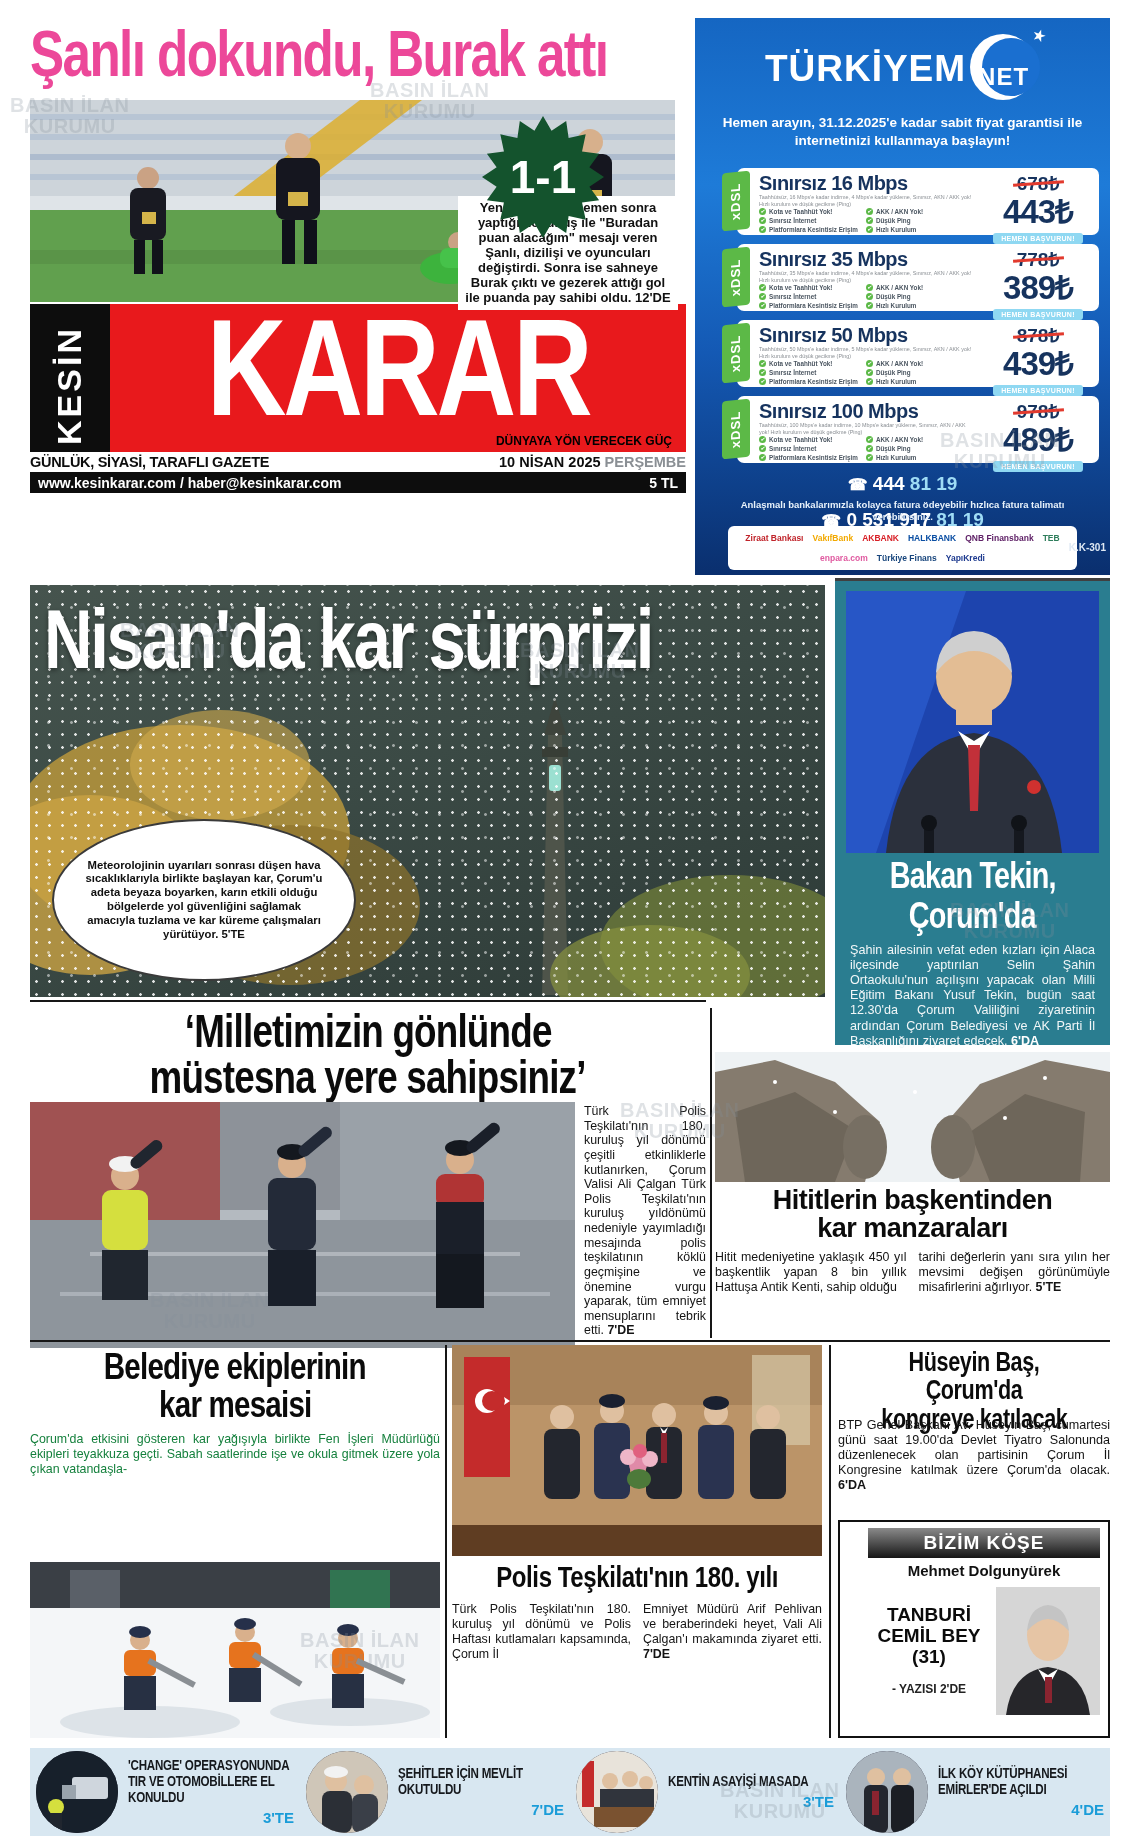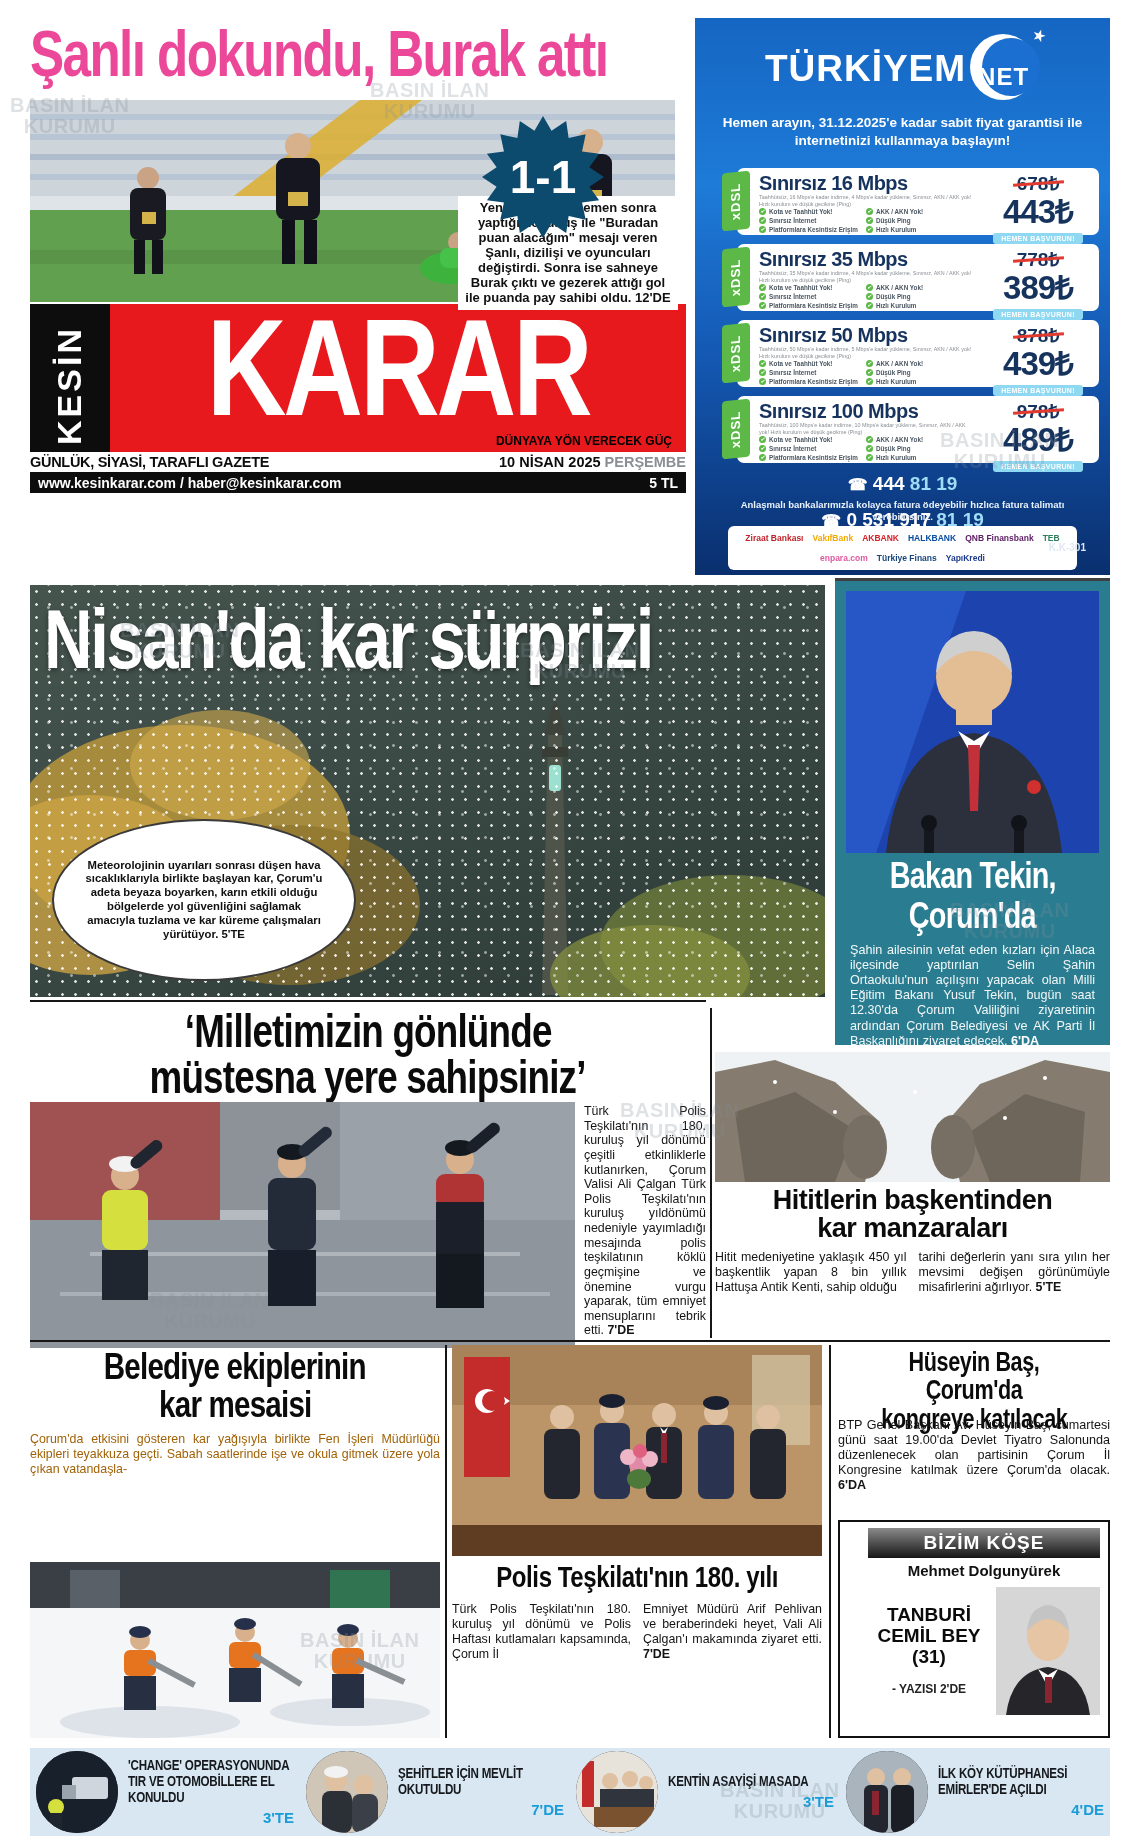--- a/index.html
+++ b/index.html
@@ -8,21 +8,21 @@
   .sqz{display:inline-block;transform:scaleX(.8);transform-origin:center;}
   .sqzL{display:inline-block;transform:scaleX(.8);transform-origin:left center;}
   .wm{position:absolute;color:rgba(130,142,155,.26);font-weight:bold;font-size:20px;line-height:1.05;
       letter-spacing:.5px;text-align:center;white-space:pre-line;pointer-events:none;z-index:40;}
 
   
   .fb-head{left:30px;top:22px;width:660px;font-weight:bold;font-size:64px;color:#ec4899;
            letter-spacing:-2px;line-height:1;white-space:nowrap;}
   .fb-photo{left:30px;top:100px;width:645px;height:202px;overflow:hidden;background:#cfd6dc;}
   .fb-badge{left:482px;top:116px;width:122px;height:122px;z-index:6;display:flex;align-items:center;justify-content:center;
-            background:#0c4a6e;color:#fff;font-weight:bold;font-size:46px;
+            background:#14532d;color:#fff;font-weight:bold;font-size:46px;
             clip-path:polygon(50% 0%,57% 12%,69% 4%,71% 18%,85% 15%,82% 29%,96% 31%,88% 42%,100% 50%,88% 58%,96% 69%,82% 71%,85% 85%,71% 82%,69% 96%,57% 88%,50% 100%,43% 88%,31% 96%,29% 82%,15% 85%,18% 71%,4% 69%,12% 58%,0% 50%,12% 42%,4% 31%,18% 29%,15% 15%,29% 18%,31% 4%,43% 12%);}
   .fb-text{left:458px;top:196px;width:208px;z-index:5;background:#fff;padding:4px 6px;
            font-weight:bold;font-size:13px;line-height:1.16;color:#111;text-align:center;}
 
   
   .mast{left:30px;top:304px;width:656px;height:148px;background:#e8191c;}
   .mast-black{position:absolute;left:0;top:0;width:80px;height:148px;background:#0d0d0d;}
   .mast-kesin{position:absolute;left:-36px;top:62px;transform:rotate(-90deg);color:#fff;font-weight:bold;
               font-size:34px;letter-spacing:3px;width:150px;text-align:center;}
   .mast-karar{position:absolute;left:80px;top:-12px;width:576px;text-align:center;color:#fff;
@@ -67,21 +67,21 @@
   .ad-phones{position:absolute;left:0;top:455px;width:100%;display:flex;justify-content:center;gap:14px;
              color:#fff;font-weight:bold;font-size:19px;align-items:center;flex-direction:column;}
   .ad-phones .lite{color:#9fdcf5;}
   .ad-phones .ph-ic{font-size:16px;}
   .ad-note{position:absolute;left:30px;top:481px;width:355px;color:#e8f2fb;font-size:9.5px;font-weight:bold;
            text-align:center;line-height:1.25;}
   .ad-banks{position:absolute;left:33px;top:508px;width:349px;height:44px;background:#fff;border-radius:6px;
             display:flex;flex-wrap:wrap;align-items:center;justify-content:center;gap:3px 9px;padding:3px 8px;box-sizing:border-box;}
   .bank{font-size:8.5px;font-weight:bold;white-space:nowrap;}
   .ad-site{position:absolute;left:0;top:556px;width:100%;text-align:center;color:#fff;font-weight:bold;font-size:10px;}
-  .ad-code{position:absolute;right:24px;bottom:22px;color:#dfe9f4;font-size:10px;font-weight:bold;}
+  .ad-code{position:absolute;right:4px;bottom:22px;color:#dfe9f4;font-size:10px;font-weight:bold;}
 
   
   .snow{left:30px;top:585px;width:795px;height:412px;overflow:hidden;
         background:linear-gradient(160deg,#46544e 0%,#3b4a45 45%,#2d3a37 100%);}
   .snow::after{content:"";position:absolute;inset:0;
         background-image:radial-gradient(rgba(255,255,255,.85) 1px,transparent 1.6px),
                          radial-gradient(rgba(255,255,255,.5) 1px,transparent 1.8px);
         background-size:13px 13px,23px 23px;background-position:0 0,7px 11px;}
   .snow-head{position:absolute;left:14px;top:6px;width:100%;color:#fff;font-weight:bold;font-size:84px;
              letter-spacing:-3px;white-space:nowrap;z-index:3;text-shadow:0 2px 6px rgba(0,0,0,.45);}
@@ -108,21 +108,21 @@
 
   
   .hit-photo{left:715px;top:1052px;width:395px;height:130px;overflow:hidden;background:#e8ecef;}
   .hit-h{left:715px;top:1186px;width:395px;text-align:center;font-weight:bold;font-size:27px;color:#0b0b0b;
          line-height:1.05;letter-spacing:-.5px;}
   .hit-cols{left:715px;top:1250px;width:395px;display:flex;gap:12px;font-size:12.4px;line-height:1.2;color:#141414;text-align:justify;}
   .hit-cols>div{flex:1;}
 
   
   .bel-h{left:30px;top:1348px;width:410px;text-align:center;font-weight:bold;font-size:37px;color:#0b0b0b;line-height:1.02;letter-spacing:-1px;}
-  .bel-cols{left:30px;top:1432px;width:410px;display:flex;gap:12px;font-size:12.4px;line-height:1.2;color:#a16207;text-align:justify;}
+  .bel-cols{left:30px;top:1432px;width:410px;display:flex;gap:12px;font-size:12.4px;line-height:1.2;color:#15803d;text-align:justify;}
   .bel-cols>div{flex:1;}
   .bel-photo{left:30px;top:1562px;width:410px;height:176px;overflow:hidden;background:#e7eaee;}
 
   .pol-photo{left:452px;top:1345px;width:370px;height:211px;overflow:hidden;background:#b98f63;}
   .pol-h{left:452px;top:1560px;width:370px;text-align:center;font-weight:bold;font-size:30px;color:#0b0b0b;letter-spacing:-.5px;}
   .pol-cols{left:452px;top:1602px;width:370px;display:flex;gap:12px;font-size:12.4px;line-height:1.2;color:#141414;text-align:justify;}
   .pol-cols>div{flex:1;}
 
   .hus-h{left:838px;top:1348px;width:272px;text-align:center;font-weight:bold;font-size:27px;color:#0b0b0b;line-height:1.05;letter-spacing:-.5px;}
   .hus-body{left:838px;top:1418px;width:272px;font-size:12.6px;line-height:1.2;color:#141414;text-align:justify;}

